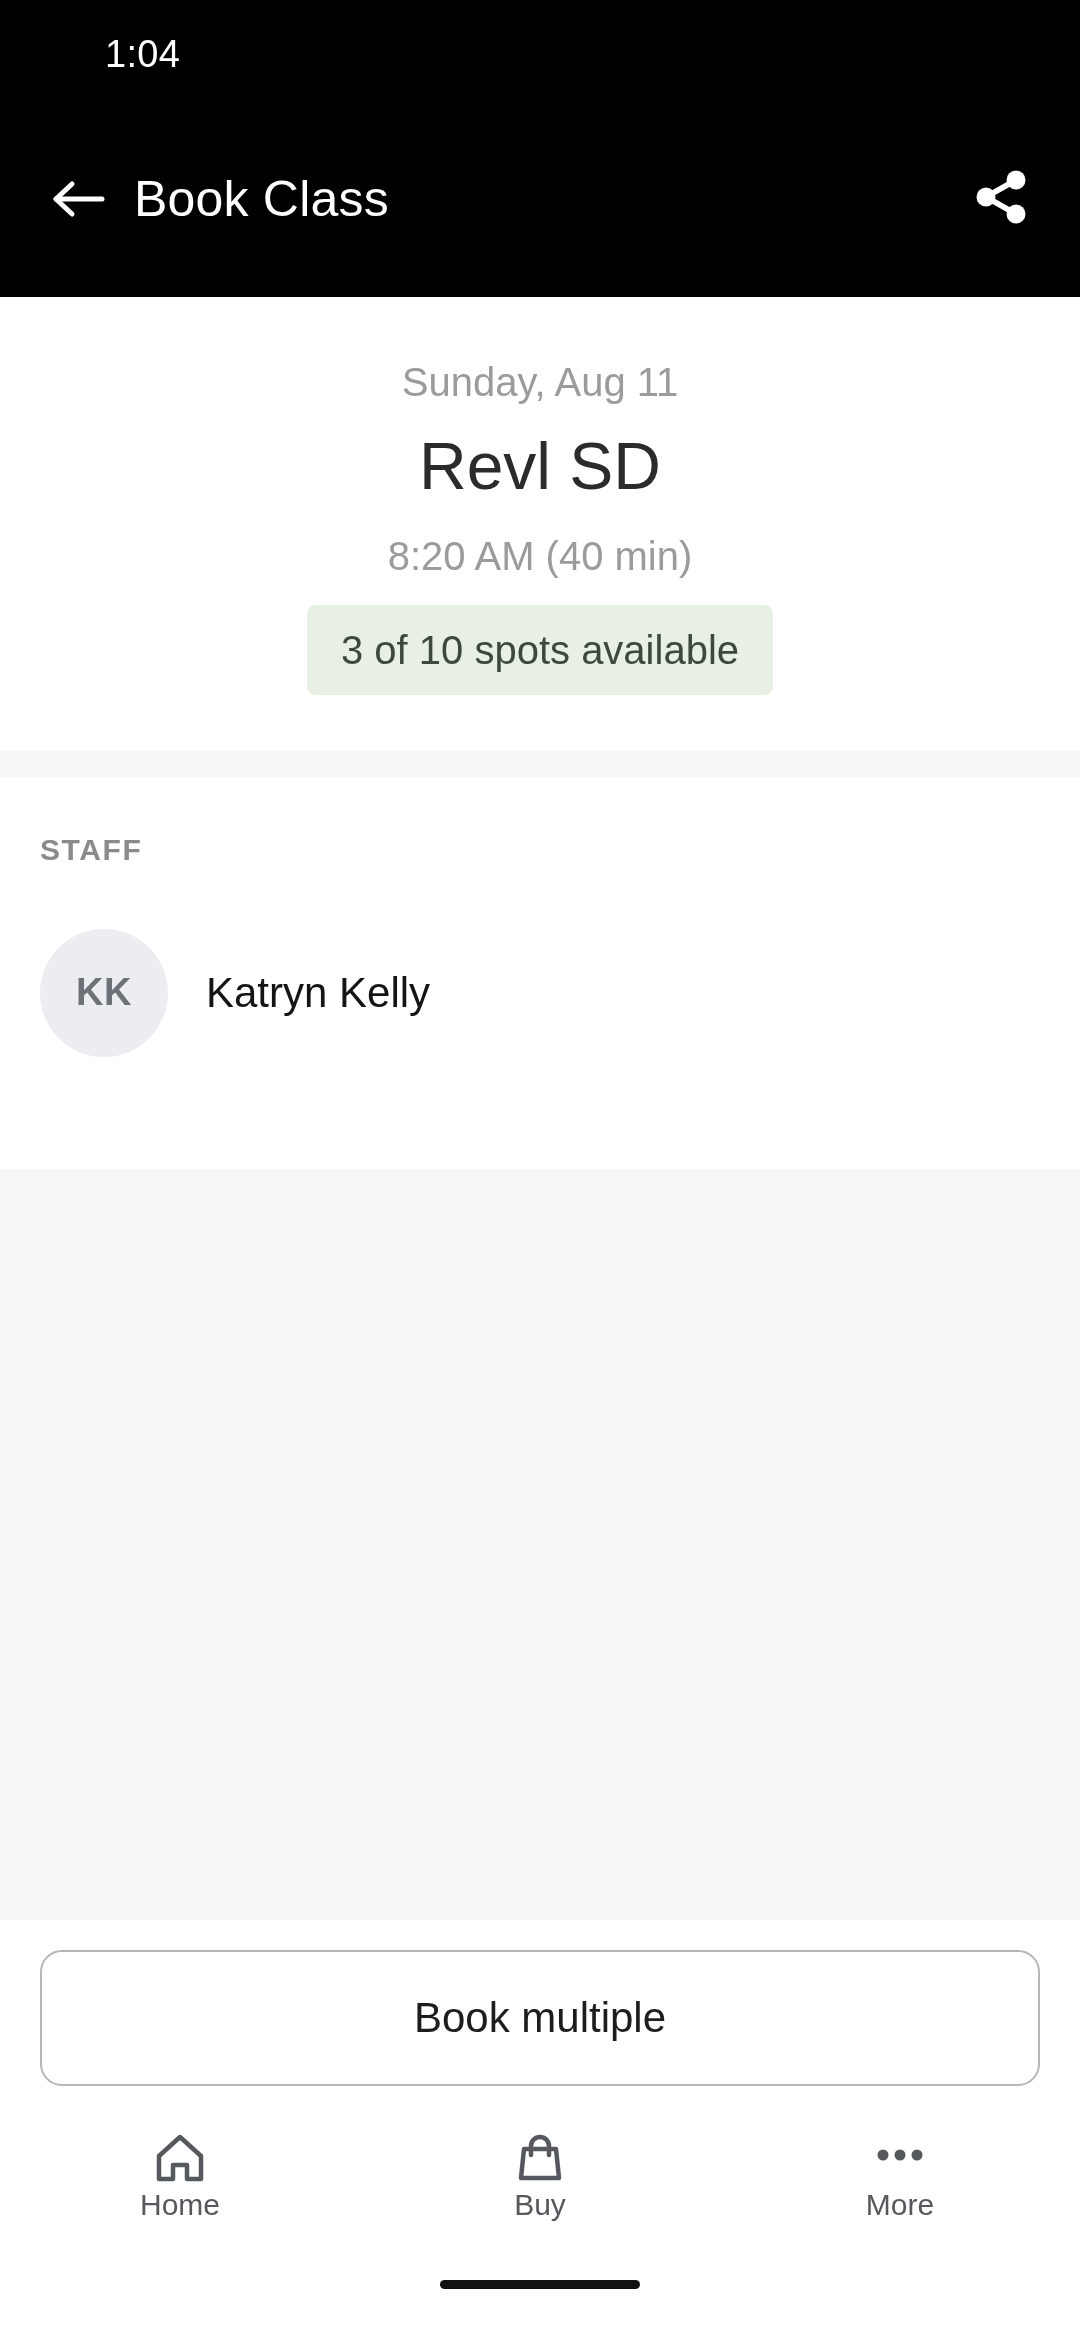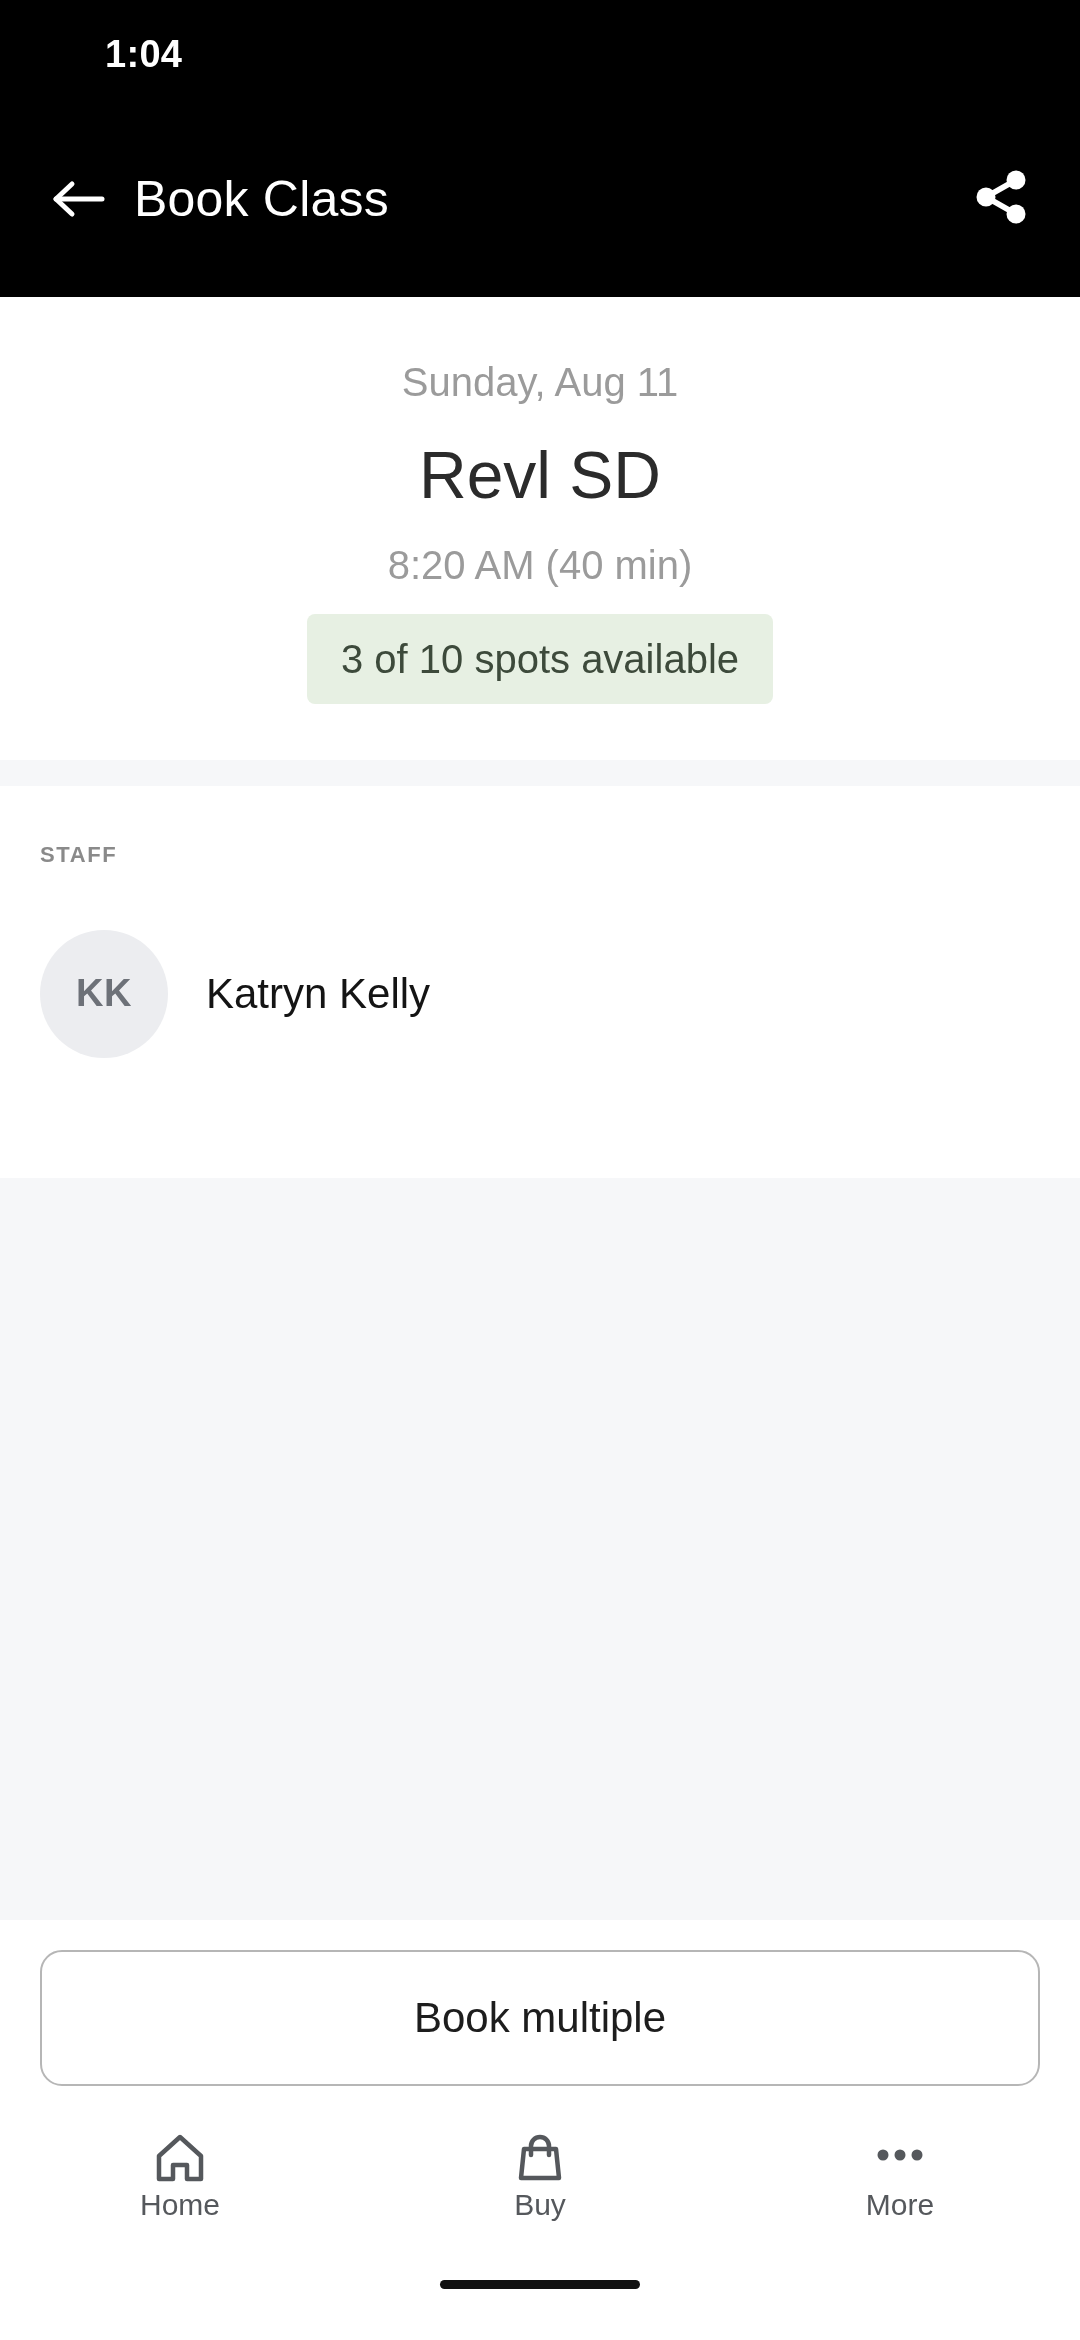--- a/index.html
+++ b/index.html
@@ -15,21 +15,20 @@
     display:flex; flex-direction:column;
     background:#ffffff;
   }
 
   
   .status-bar {
     height:100px;
     background:#000000;
     flex:0 0 auto;
     position:relative;
-    font-weight:bold;
   }
   .status-time {
     position:absolute;
     left:105px; top:33px;
     color:#ffffff;
     font-size:38px;
     letter-spacing:0.3px;
   }
 
   
@@ -71,21 +70,21 @@
   }
   .class-date {
     font-size:40px;
     color:#9b9b9b;
     line-height:1.25;
   }
   .class-name {
     font-size:66px;
     color:#2b2b2b;
     font-weight:400;
-    margin-top:31px;
+    margin-top:22px;
     line-height:1.15;
   }
   .class-time {
     font-size:40px;
     color:#9b9b9b;
     margin-top:26px;
     line-height:1.25;
   }
   .spots-badge-wrap {
     margin-top:24px;
@@ -109,21 +108,21 @@
   }
 
   
   .staff-section {
     background:#ffffff;
     padding:56px 40px 0;
     flex:0 0 auto;
     height:392px;
   }
   .section-label {
-    font-size:22px;
+    font-size:30px;
     font-weight:700;
     color:#8a8a8a;
     letter-spacing:1.6px;
   }
   .staff-row {
     display:flex; align-items:center;
     margin-top:62px;
   }
   .avatar {
     width:128px; height:128px;

